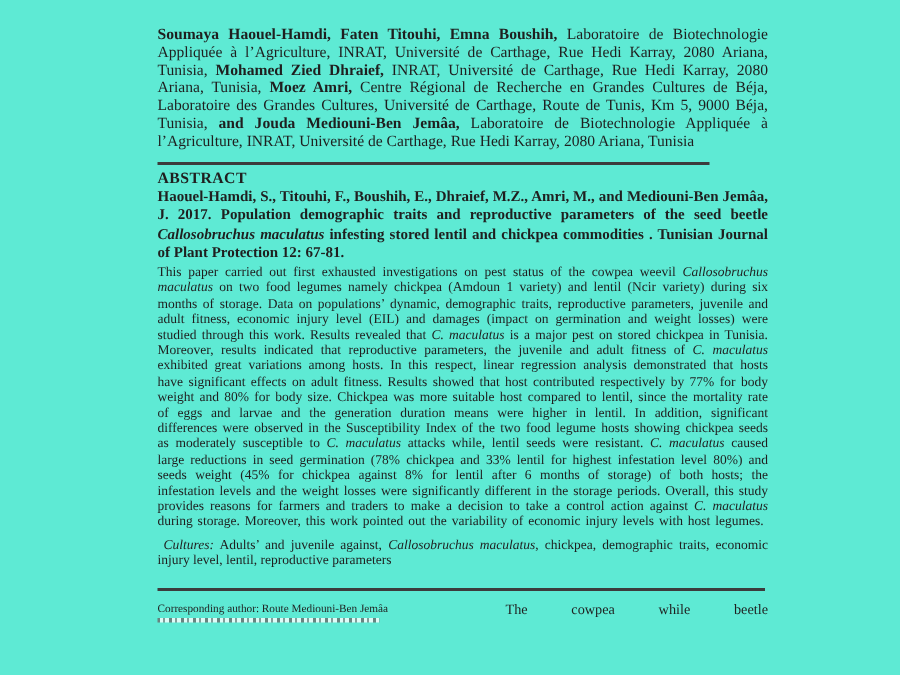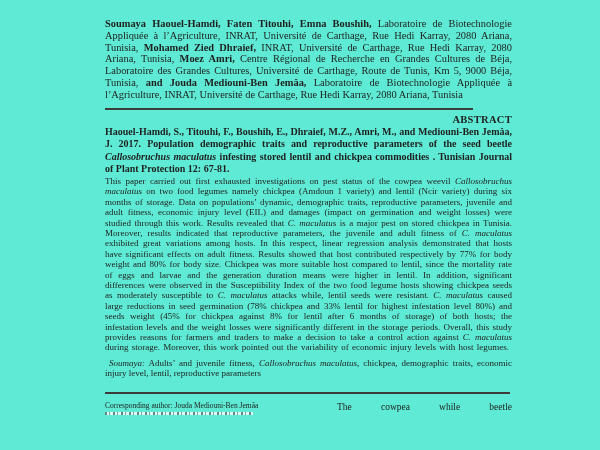--- a/index.html
+++ b/index.html
@@ -33,21 +33,20 @@
   }
   .rule-abstract {
     width: 368px;
     margin-top: 7px;
   }
   .abstract-heading {
     margin-top: 4px;
     font-size: 10.5px;
     font-weight: bold;
     letter-spacing: 0.3px;
-    text-align: right;
   }
   .citation {
     margin-top: 1px;
     font-size: 10px;
     line-height: 12.6px;
     text-align: justify;
   }
   .abstract-body {
     font-size: 9px;
     line-height: 10.4px;
@@ -112,24 +111,24 @@
     <div class="authors"><span style="font-weight: bold;">Soumaya Haouel-Hamdi, Faten Titouhi, Emna Boushih,</span><span> Laboratoire de Biotechnologie Appliquée à l’Agriculture, INRAT, Université de Carthage, Rue Hedi Karray, 2080 Ariana, Tunisia, </span><span style="font-weight: bold;">Mohamed Zied Dhraief,</span><span> INRAT, Université de Carthage, Rue Hedi Karray, 2080 Ariana, Tunisia, </span><span style="font-weight: bold;">Moez Amri,</span><span> Centre Régional de Recherche en Grandes Cultures de Béja, Laboratoire des Grandes Cultures, Université de Carthage, Route de Tunis, Km 5, 9000 Béja, Tunisia, </span><span style="font-weight: bold;">and Jouda Mediouni-Ben Jemâa,</span><span> Laboratoire de Biotechnologie Appliquée à l’Agriculture, INRAT, Université de Carthage, Rue Hedi Karray, 2080 Ariana, Tunisia</span></div>
 
     <div class="rule rule-abstract"></div>
 
     <div class="abstract-heading">ABSTRACT</div>
 
     <div class="citation"><span style="font-weight: bold;">Haouel-Hamdi, S., Titouhi, F., Boushih, E., Dhraief, M.Z., Amri, M., and Mediouni-Ben Jemâa, J. 2017. Population demographic traits and reproductive parameters of the seed beetle </span><span style="font-weight: bold; font-style: italic;">Callosobruchus maculatus</span><span style="font-weight: bold;"> infesting stored lentil and chickpea commodities . Tunisian Journal of Plant Protection 12: 67-81.</span></div>
 
     <div class="abstract-body"><span>This paper carried out first exhausted investigations on pest status of the cowpea weevil </span><span style="font-style: italic;">Callosobruchus maculatus</span><span> on two food legumes namely chickpea (Amdoun 1 variety) and lentil (Ncir variety) during six months of storage. Data on populations’ dynamic, demographic traits, reproductive parameters, juvenile and adult fitness, economic injury level (EIL) and damages (impact on germination and weight losses) were studied through this work. Results revealed that </span><span style="font-style: italic;">C. maculatus</span><span> is a major pest on stored chickpea in Tunisia. Moreover, results indicated that reproductive parameters, the juvenile and adult fitness of </span><span style="font-style: italic;">C. maculatus</span><span> exhibited great variations among hosts. In this respect, linear regression analysis demonstrated that hosts have significant effects on adult fitness. Results showed that host contributed respectively by 77% for body weight and 80% for body size. Chickpea was more suitable host compared to lentil, since the mortality rate of eggs and larvae and the generation duration means were higher in lentil. In addition, significant differences were observed in the Susceptibility Index of the two food legume hosts showing chickpea seeds as moderately susceptible to </span><span style="font-style: italic;">C. maculatus</span><span> attacks while, lentil seeds were resistant. </span><span style="font-style: italic;">C. maculatus</span><span> caused large reductions in seed germination (78% chickpea and 33% lentil for highest infestation level 80%) and seeds weight (45% for chickpea against 8% for lentil after 6 months of storage) of both hosts; the infestation levels and the weight losses were significantly different in the storage periods. Overall, this study provides reasons for farmers and traders to make a decision to take a control action against </span><span style="font-style: italic;">C. maculatus</span><span> during storage. Moreover, this work pointed out the variability of economic injury levels with host legumes.</span></div>
 
-    <div class="keywords"><span style="font-style: italic;">Soumaya:</span><span> Adults’ and juvenile fitness, </span><span style="font-style: italic;">Callosobruchus maculatus</span><span>, chickpea, demographic traits, economic injury level, lentil, reproductive parameters</span></div>
+    <div class="keywords"><span style="font-style: italic;">Cultures:</span><span> Adults’ and juvenile against, </span><span style="font-style: italic;">Callosobruchus maculatus</span><span>, chickpea, demographic traits, economic injury level, lentil, reproductive parameters</span></div>
 
     <div class="rule rule-footer"></div>
 
     <div class="footer-row">
-      <div class="corresponding-note">Corresponding author: Jouda Mediouni-Ben Jemâa</div>
+      <div class="corresponding-note">Corresponding author: Route Mediouni-Ben Jemâa</div>
       <div class="clipped-text-line"></div>
       <div class="intro-column">The cowpea while beetle</div>
     </div>
 
   </div>
 </div>
 
 </body></html>

